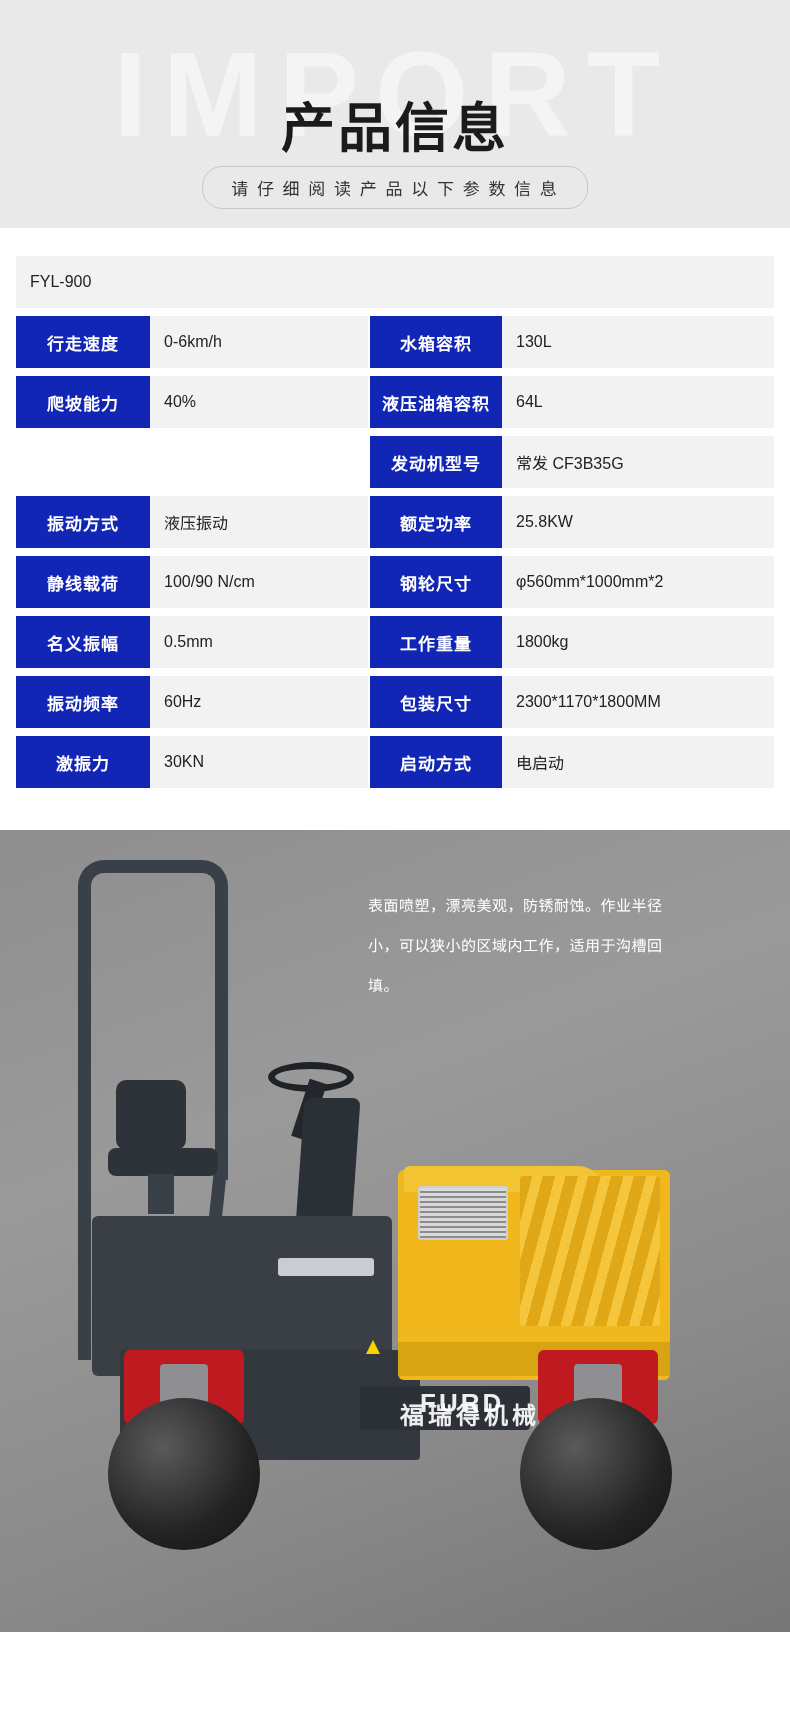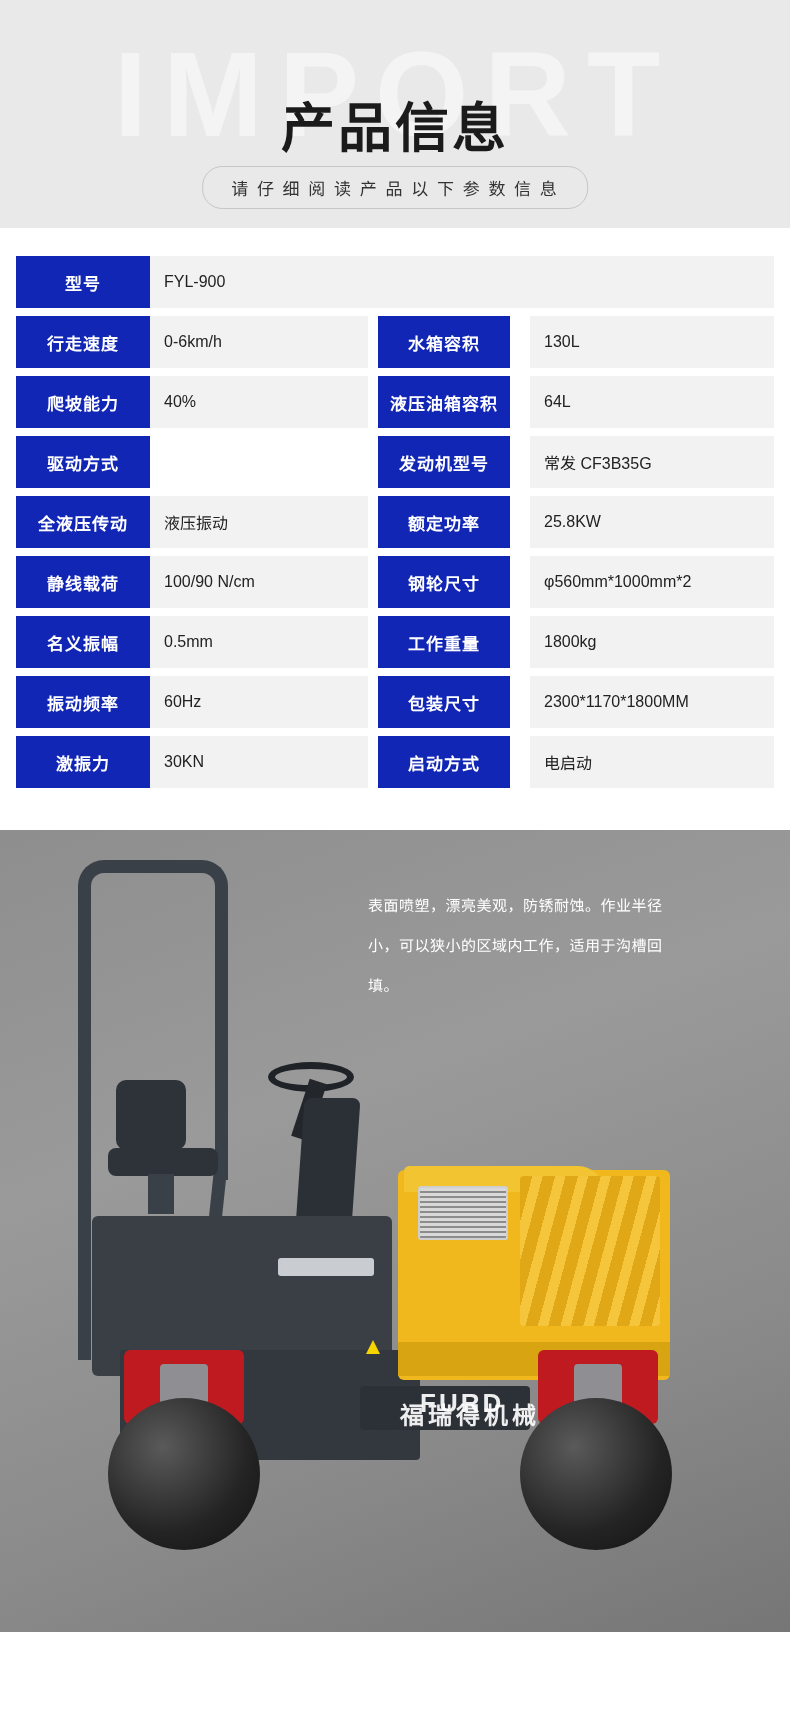--- a/index.html
+++ b/index.html
@@ -89,21 +89,21 @@
     display: flex;
     align-items: center;
     padding-left: 14px;
     flex: 1 1 auto;
     min-width: 0;
   }
   
   .grp-left { display: flex; flex: 0 0 352px; }
   .grp-left .cell-label { width: 134px; }
   .grp-left .cell-value { width: 218px; }
-  .grp-right { display: flex; flex: 1 1 auto; margin-left: 10px; gap: 20px; }
+  .grp-right { display: flex; flex: 1 1 auto; margin-left: 2px; }
   .grp-right .cell-label { width: 132px; }
   .grp-right .cell-value { flex: 1 1 auto; }
   .row-full .grp-left { flex: 0 0 100%; }
   .row-full .grp-left .cell-value { flex: 1 1 auto; width: auto; }
 
   
   .photo {
     position: relative;
     width: 790px;
     height: 802px;
@@ -317,21 +317,20 @@
 <div class="header">
   <div class="watermark">IMPORT</div>
   <div class="header-title">产品信息</div>
   <div class="header-sub">请 仔 细 阅 读 产 品 以 下 参 数 信 息</div>
 </div>
 
 <div class="spec-wrap">
 
   <div class="spec-row row-full">
     <div class="grp-left">
-      <div class="cell-label">型号</div>
       <div class="cell-value">FYL-900</div>
     </div>
   </div>
 
   <div class="spec-row">
     <div class="grp-left">
       <div class="cell-label">行走速度</div>
       <div class="cell-value">0-6km/h</div>
     </div>
     <div class="grp-right">
@@ -346,31 +345,30 @@
       <div class="cell-value">40%</div>
     </div>
     <div class="grp-right">
       <div class="cell-label">液压油箱容积</div>
       <div class="cell-value">64L</div>
     </div>
   </div>
 
   <div class="spec-row">
     <div class="grp-left">
-      <div class="cell-label">驱动方式</div>
     </div>
     <div class="grp-right">
       <div class="cell-label">发动机型号</div>
       <div class="cell-value">常发 CF3B35G</div>
     </div>
   </div>
 
   <div class="spec-row">
     <div class="grp-left">
-      <div class="cell-label">全液压传动</div>
+      <div class="cell-label">振动方式</div>
       <div class="cell-value">液压振动</div>
     </div>
     <div class="grp-right">
       <div class="cell-label">额定功率</div>
       <div class="cell-value">25.8KW</div>
     </div>
   </div>
 
   <div class="spec-row">
     <div class="grp-left">

